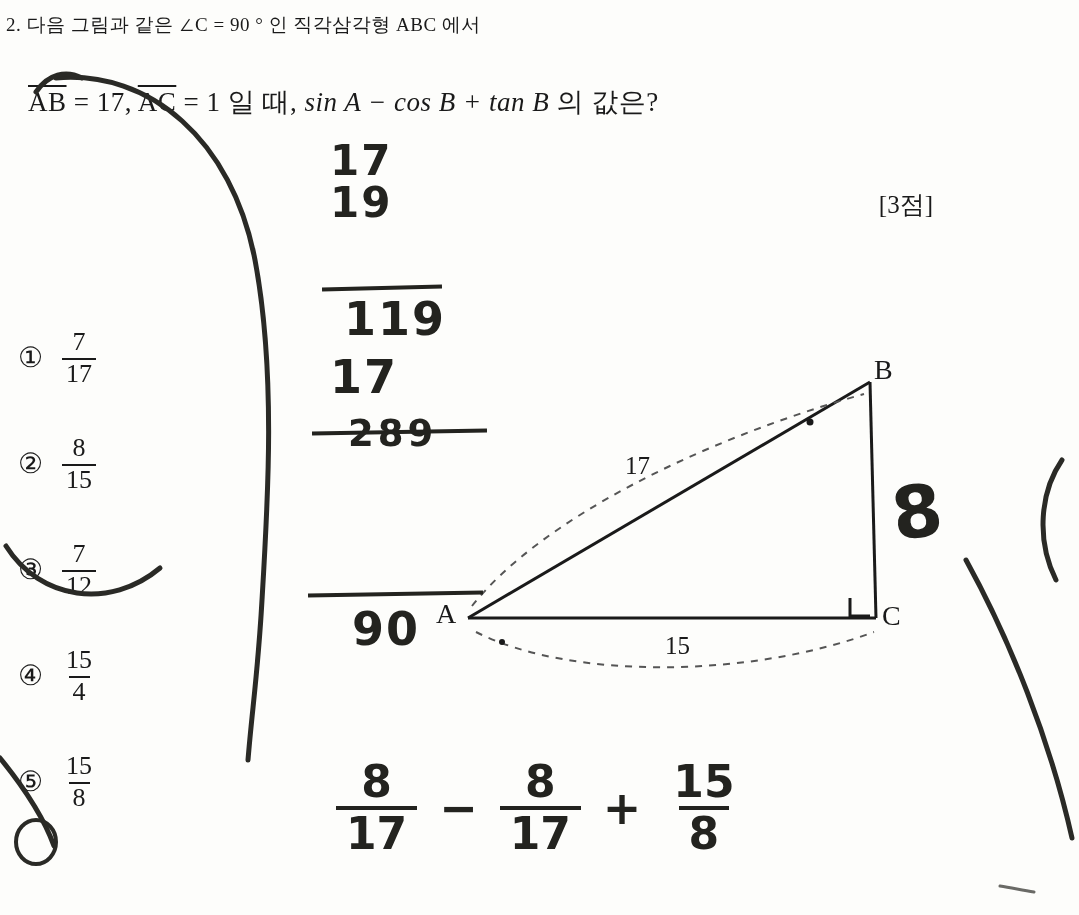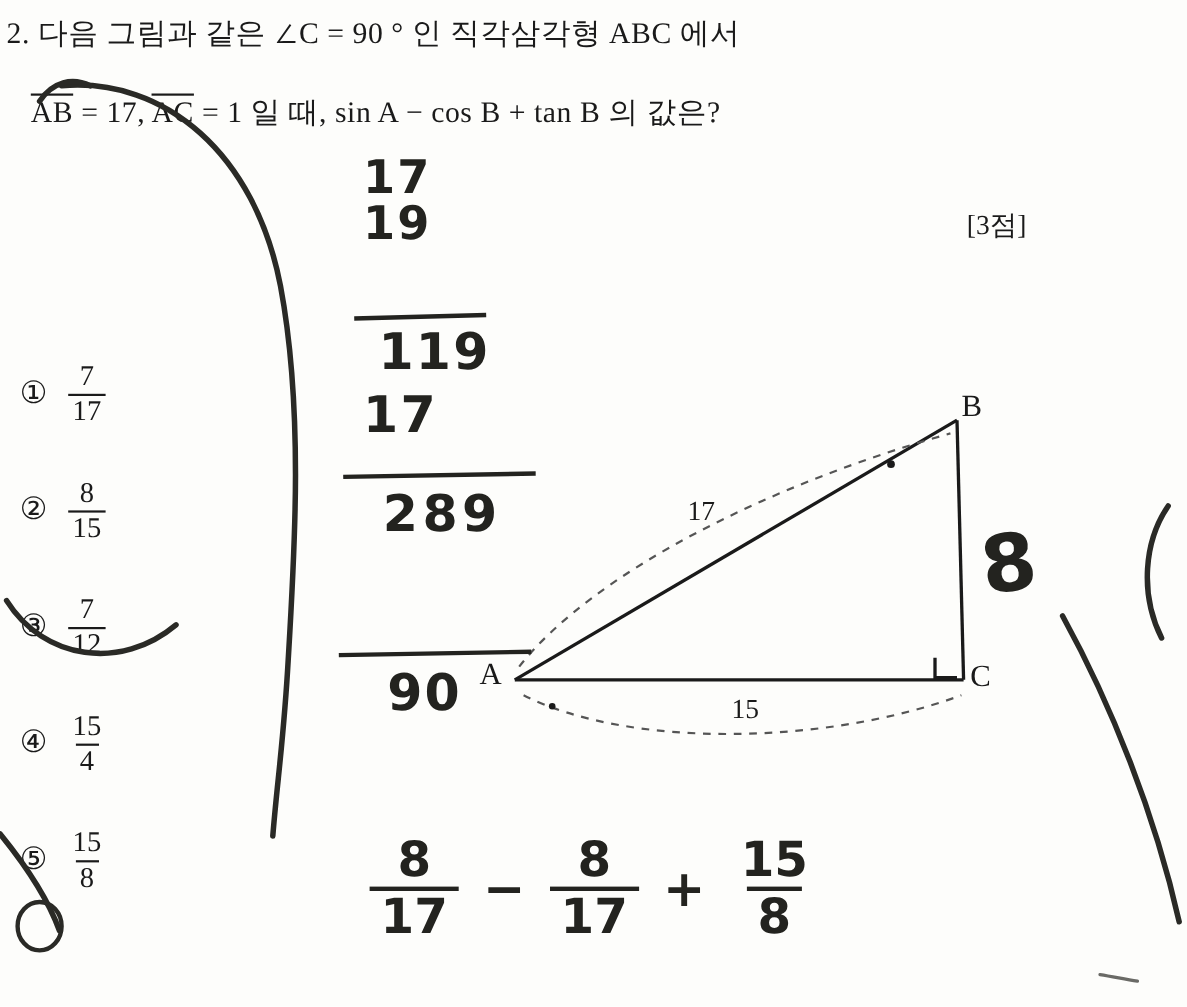--- a/index.html
+++ b/index.html
@@ -19,34 +19,34 @@
     position: absolute;
     inset: 0;
     background: #fdfdfb;
   }
 
   
   .q-line1 {
     position: absolute;
     left: 6px;
     top: 12px;
-    font-size: 27px;
+    font-size: 19px;
     letter-spacing: 0.5px;
     white-space: nowrap;
   }
   .q-line2 {
     position: absolute;
     left: 28px;
     top: 84px;
     font-size: 27px;
     letter-spacing: 0.5px;
     white-space: nowrap;
   }
   .ov-line { text-decoration: overline; }
-  .ital { }
+  .ital { font-style: italic; }
   .points {
     position: absolute;
     right: 146px;
     top: 160px;
     font-size: 25px;
     margin-top: 28px;
   }
 
   
   .choices {
@@ -274,21 +274,21 @@
   </svg>
 
   <div class="hand hw-work">
     <div>17</div>
     <div>19</div>
   </div>
   <div class="hw-rule1"></div>
   <div class="hand" style="left:344px; top:292px; font-size:46px; letter-spacing:2px;">119</div>
   <div class="hand" style="left:330px; top:350px; font-size:46px; letter-spacing:2px;">17</div>
   <div class="hw-rule2"></div>
-  <div class="hand" style="left:348px; top:440px; font-size:46px; letter-spacing:4px;">289</div>
+  <div class="hand" style="left:348px; top:412px; font-size:37px; letter-spacing:4px;">289</div>
   <div class="hw-rule3"></div>
   <div class="hand" style="left:352px; top:602px; font-size:46px; letter-spacing:2px;">90</div>
 
   <div class="hand hw-8">8</div>
 
   <div class="hand hw-eq">
     <span class="hw-frac">
       <span class="hnum">8</span>
       <span class="hden">17</span>
     </span>

